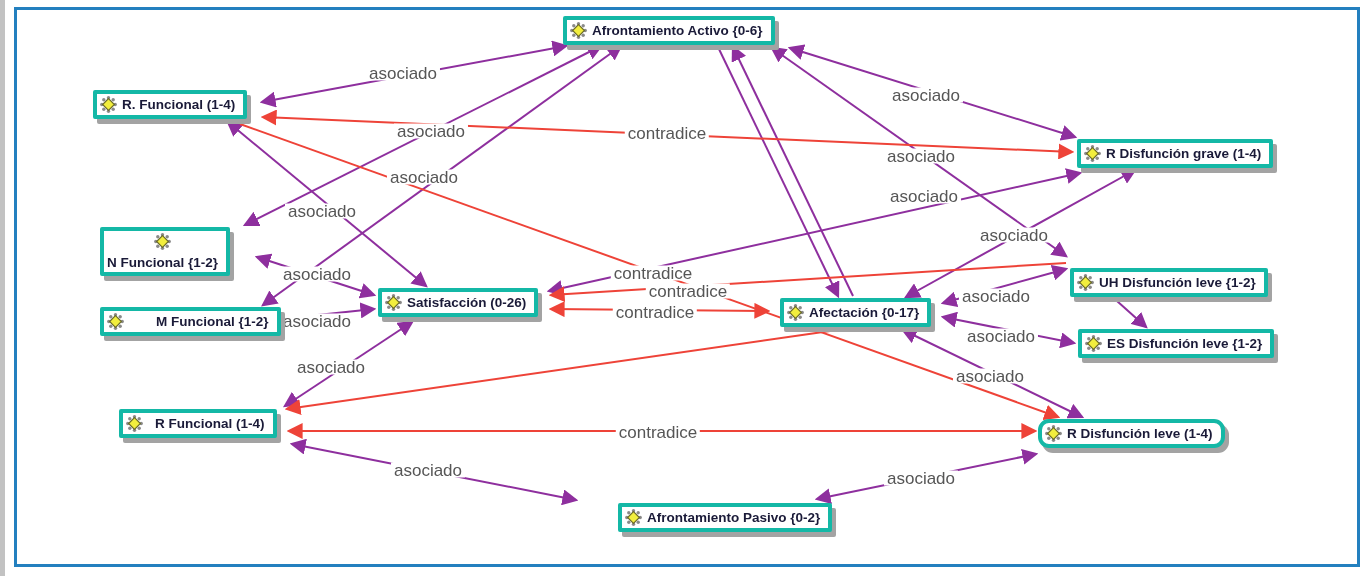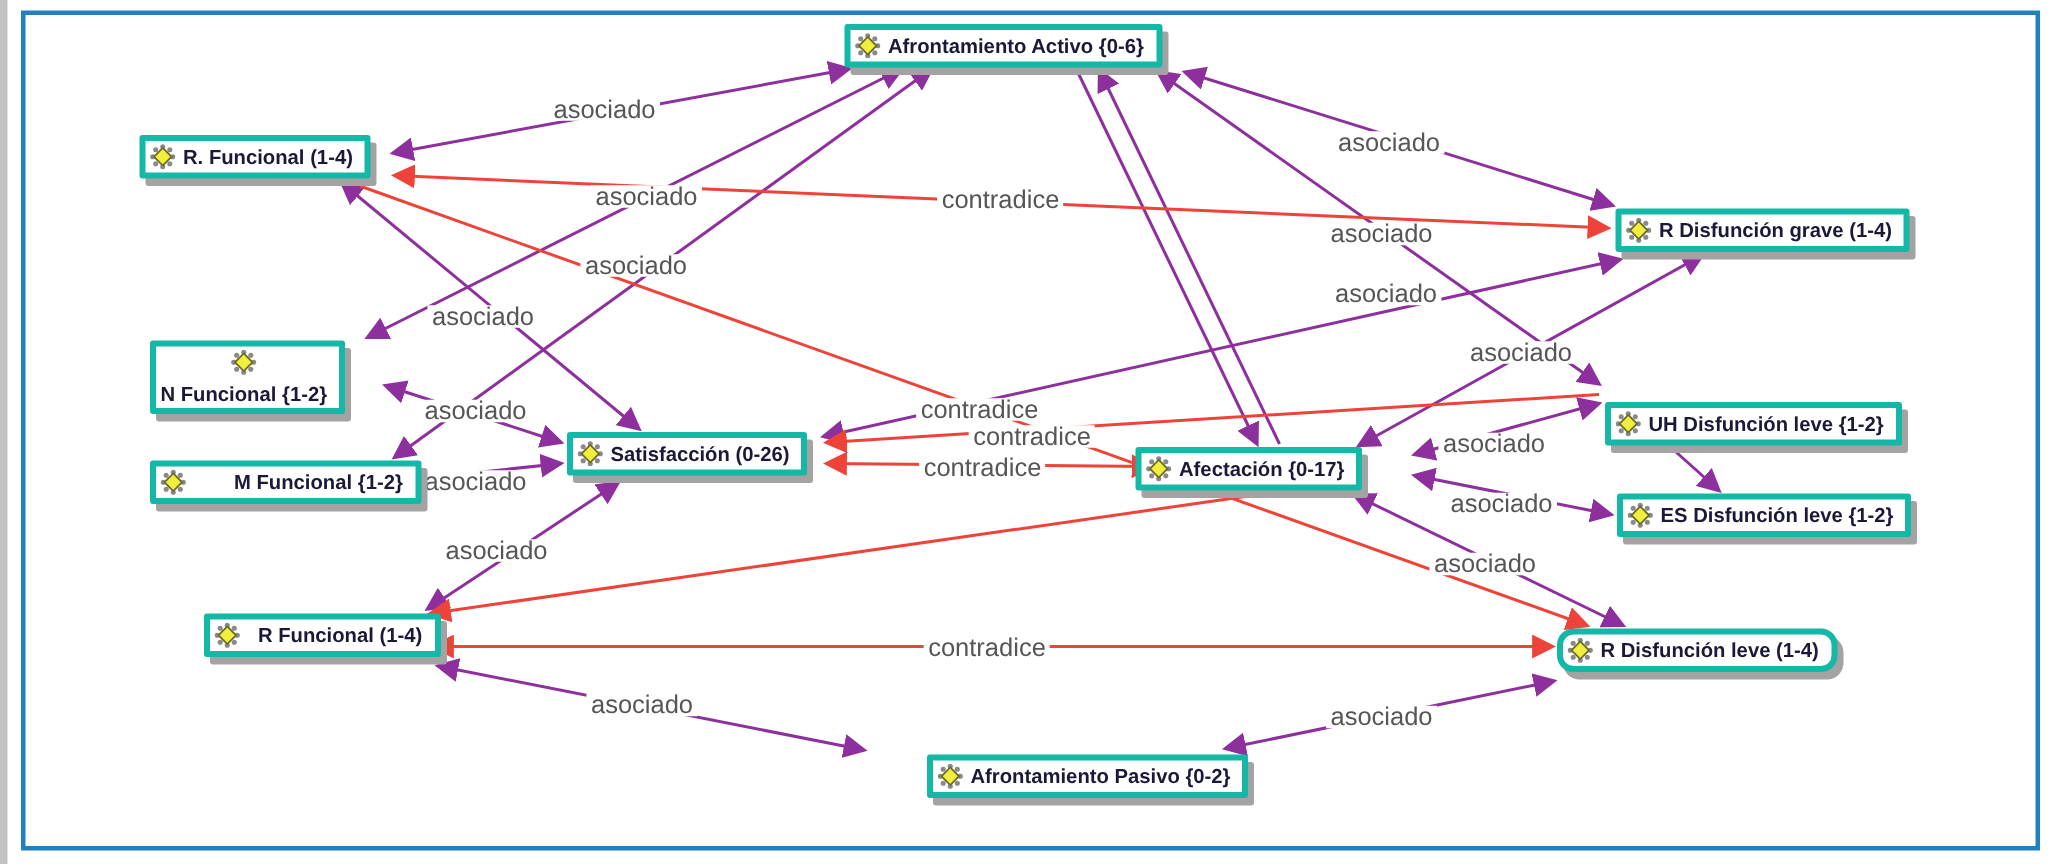--- a/index.html
+++ b/index.html
@@ -146,21 +146,21 @@
           <circle cx="1.8" cy="8.5" r="1.7" fill="#8a8a8a"></circle>
           <circle cx="15.2" cy="8.5" r="1.7" fill="#8a8a8a"></circle>
           <circle cx="3.8" cy="3.8" r="1.7" fill="#8a8a8a"></circle>
           <circle cx="13.2" cy="3.8" r="1.7" fill="#8a8a8a"></circle>
           <circle cx="3.8" cy="13.2" r="1.7" fill="#8a8a8a"></circle>
           <circle cx="13.2" cy="13.2" r="1.7" fill="#8a8a8a"></circle>
     <path d="M8.5,2.6 L14.4,8.5 L8.5,14.4 L2.6,8.5 z" fill="#f2ee3d" stroke="#6b6b2a" stroke-width="1.2"></path>
   </svg>
         <span>Satisfacción (0-26)</span>
       </div>
-      <div class="node" style="left: 757px; top: 298px;">
+      <div class="node" style="left: 780px; top: 298px;">
         <svg class="icon" width="17" height="17" viewBox="0 0 17 17" xmlns="http://www.w3.org/2000/svg">
     <circle cx="8.5" cy="1.8" r="1.7" fill="#8a8a8a"></circle>
           <circle cx="8.5" cy="15.2" r="1.7" fill="#8a8a8a"></circle>
           <circle cx="1.8" cy="8.5" r="1.7" fill="#8a8a8a"></circle>
           <circle cx="15.2" cy="8.5" r="1.7" fill="#8a8a8a"></circle>
           <circle cx="3.8" cy="3.8" r="1.7" fill="#8a8a8a"></circle>
           <circle cx="13.2" cy="3.8" r="1.7" fill="#8a8a8a"></circle>
           <circle cx="3.8" cy="13.2" r="1.7" fill="#8a8a8a"></circle>
           <circle cx="13.2" cy="13.2" r="1.7" fill="#8a8a8a"></circle>
     <path d="M8.5,2.6 L14.4,8.5 L8.5,14.4 L2.6,8.5 z" fill="#f2ee3d" stroke="#6b6b2a" stroke-width="1.2"></path>
@@ -216,21 +216,21 @@
           <circle cx="1.8" cy="8.5" r="1.7" fill="#8a8a8a"></circle>
           <circle cx="15.2" cy="8.5" r="1.7" fill="#8a8a8a"></circle>
           <circle cx="3.8" cy="3.8" r="1.7" fill="#8a8a8a"></circle>
           <circle cx="13.2" cy="3.8" r="1.7" fill="#8a8a8a"></circle>
           <circle cx="3.8" cy="13.2" r="1.7" fill="#8a8a8a"></circle>
           <circle cx="13.2" cy="13.2" r="1.7" fill="#8a8a8a"></circle>
     <path d="M8.5,2.6 L14.4,8.5 L8.5,14.4 L2.6,8.5 z" fill="#f2ee3d" stroke="#6b6b2a" stroke-width="1.2"></path>
   </svg>
         <span>R Disfunción leve (1-4)</span>
       </div>
-      <div class="node" style="left: 136px; top: 409px; gap: 12px;">
+      <div class="node" style="left: 119px; top: 409px; gap: 12px;">
         <svg class="icon" width="17" height="17" viewBox="0 0 17 17" xmlns="http://www.w3.org/2000/svg">
     <circle cx="8.5" cy="1.8" r="1.7" fill="#8a8a8a"></circle>
           <circle cx="8.5" cy="15.2" r="1.7" fill="#8a8a8a"></circle>
           <circle cx="1.8" cy="8.5" r="1.7" fill="#8a8a8a"></circle>
           <circle cx="15.2" cy="8.5" r="1.7" fill="#8a8a8a"></circle>
           <circle cx="3.8" cy="3.8" r="1.7" fill="#8a8a8a"></circle>
           <circle cx="13.2" cy="3.8" r="1.7" fill="#8a8a8a"></circle>
           <circle cx="3.8" cy="13.2" r="1.7" fill="#8a8a8a"></circle>
           <circle cx="13.2" cy="13.2" r="1.7" fill="#8a8a8a"></circle>
     <path d="M8.5,2.6 L14.4,8.5 L8.5,14.4 L2.6,8.5 z" fill="#f2ee3d" stroke="#6b6b2a" stroke-width="1.2"></path>

